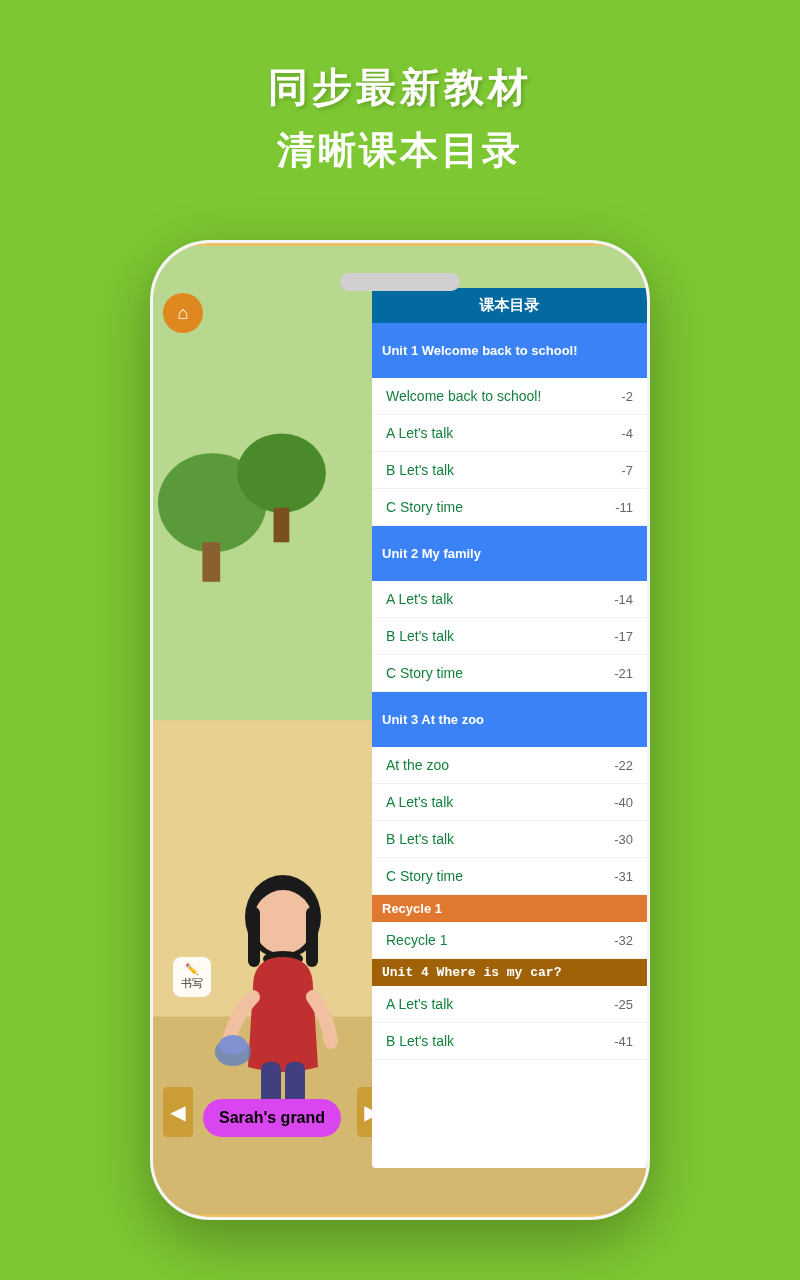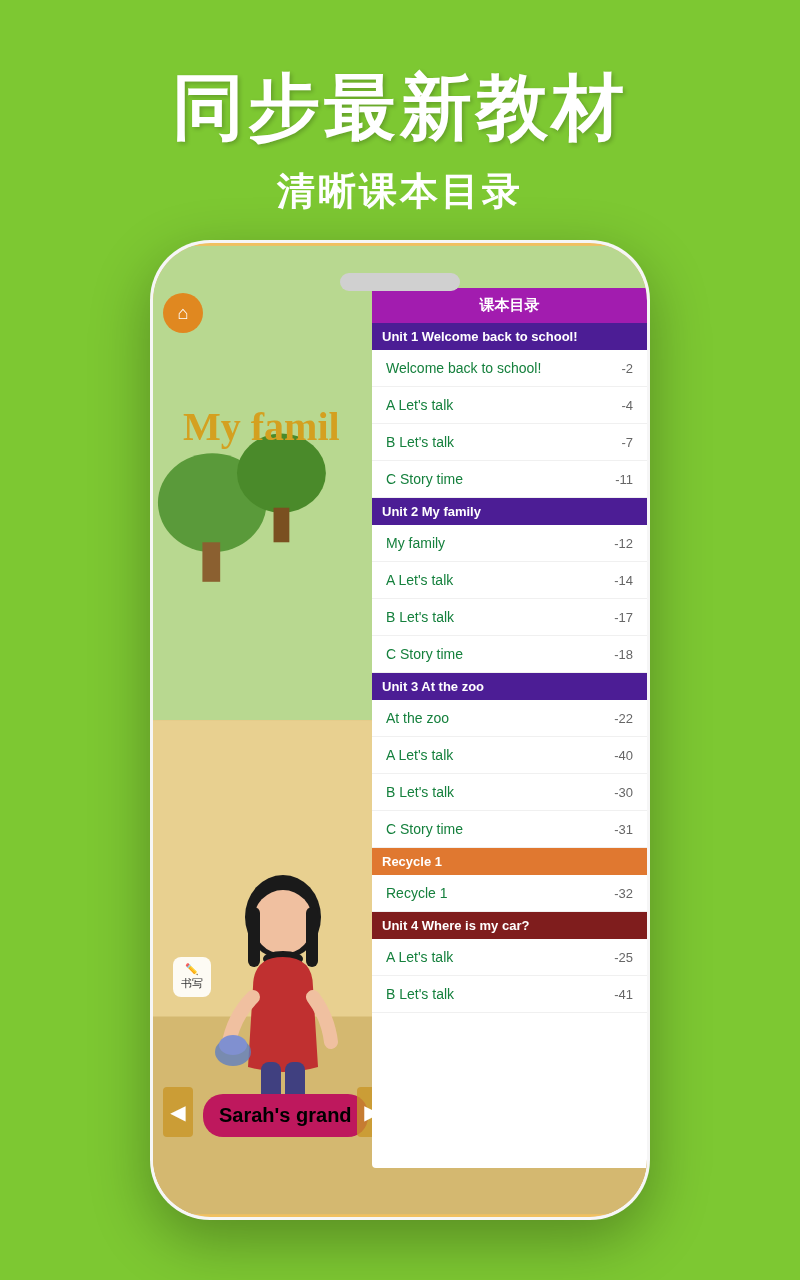--- a/index.html
+++ b/index.html
@@ -12,21 +12,21 @@
       position: relative;
     }
 
     .header-section {
       text-align: center;
       padding-top: 60px;
       padding-bottom: 30px;
     }
 
     .main-title {
-      font-size: 72px;
+      font-size: 40px;
       font-weight: 900;
       color: white;
       text-shadow: 2px 2px 4px rgba(0,0,0,0.2);
       letter-spacing: 4px;
       margin-bottom: 10px;
     }
 
     .sub-title {
       font-size: 38px;
       font-weight: 700;
@@ -97,24 +97,24 @@
       color: #d4a020;
       z-index: 5;
       font-family: Georgia, serif;
     }
 
     
     .speech-bubble {
       position: absolute;
       bottom: 80px;
       left: 50px;
-      background: #be185d;
+      background: #d946ef;
       border-radius: 20px;
       padding: 10px 16px;
-      font-size: 20px;
+      font-size: 16px;
       font-weight: bold;
       z-index: 10;
       white-space: nowrap;
     }
 
     
     .writing-icon {
       position: absolute;
       bottom: 220px;
       left: 20px;
@@ -202,32 +202,32 @@
       right: 0;
       width: 275px;
       background: white;
       z-index: 30;
       overflow: hidden;
       border-radius: 0 0 0 4px;
       height: 880px;
     }
 
     .toc-header {
-      background: #a21caf;
+      background: #0369a1;
       color: white;
       text-align: center;
       padding: 8px 0;
       font-size: 15px;
       font-weight: bold;
     }
 
     .toc-unit-header {
-      background: #4c1d95;
-      color: white;
-      padding: 6px 10px;
+      background: #3b82f6;
+      color: white;
+      padding: 20px 10px;
       font-size: 13px;
       font-weight: bold;
     }
 
     .toc-item {
       display: flex;
       justify-content: space-between;
       align-items: center;
       padding: 10px 14px;
       border-bottom: 1px solid #f0f0f0;
@@ -246,25 +246,26 @@
 
     .recycle-header {
       background: #e07830;
       color: white;
       padding: 6px 10px;
       font-size: 13px;
       font-weight: bold;
     }
 
     .unit4-header {
-      background: #7f1d1d;
+      background: #a16207;
       color: white;
       padding: 6px 10px;
       font-size: 13px;
       font-weight: bold;
+      font-family: Liberation Mono, monospace;
     }
 
   </style>
 </head>
 <body>
 
 <div class="header-section">
   <div class="main-title">同步最新教材</div>
   <div class="sub-title">清晰课本目录</div>
 </div>
@@ -300,21 +301,20 @@
 
         <rect x="0" y="480" width="500" height="500" fill="#d4b870"></rect>
         <rect x="0" y="480" width="260" height="300" fill="#e8d090"></rect>
 
         <rect x="270" y="490" width="90" height="140" fill="#c08840"></rect>
         <rect x="275" y="500" width="80" height="15" fill="#e0c060"></rect>
         <rect x="275" y="520" width="80" height="15" fill="#d0b050"></rect>
         <rect x="275" y="540" width="80" height="15" fill="#e0c060"></rect>
       </svg>
 
-      <div class="my-family-text">My famil</div>
 
       <svg style="position:absolute;bottom:80px;left:50px;z-index:5;width:160px;height:270px;" viewBox="0 0 160 270" xmlns="http://www.w3.org/2000/svg">
 
         <ellipse cx="80" cy="50" rx="38" ry="42" fill="#1a1a1a"></ellipse>
 
         <ellipse cx="80" cy="55" rx="30" ry="32" fill="#f0c0a0"></ellipse>
 
         <rect x="45" y="40" width="12" height="60" rx="6" fill="#1a1a1a"></rect>
         <rect x="103" y="40" width="12" height="60" rx="6" fill="#1a1a1a"></rect>
 
@@ -374,34 +374,30 @@
           <div class="toc-item">
             <span class="toc-item-label">B Let's talk</span>
             <span class="toc-item-page">-7</span>
           </div>
           <div class="toc-item">
             <span class="toc-item-label">C Story time</span>
             <span class="toc-item-page">-11</span>
           </div>
           <div class="toc-unit-header">Unit 2 My family</div>
           <div class="toc-item">
-            <span class="toc-item-label">My family</span>
-            <span class="toc-item-page">-12</span>
-          </div>
-          <div class="toc-item">
             <span class="toc-item-label">A Let's talk</span>
             <span class="toc-item-page">-14</span>
           </div>
           <div class="toc-item">
             <span class="toc-item-label">B Let's talk</span>
             <span class="toc-item-page">-17</span>
           </div>
           <div class="toc-item">
             <span class="toc-item-label">C Story time</span>
-            <span class="toc-item-page">-18</span>
+            <span class="toc-item-page">-21</span>
           </div>
           <div class="toc-unit-header">Unit 3 At the zoo</div>
           <div class="toc-item">
             <span class="toc-item-label">At the zoo</span>
             <span class="toc-item-page">-22</span>
           </div>
           <div class="toc-item">
             <span class="toc-item-label">A Let's talk</span>
             <span class="toc-item-page">-40</span>
           </div>

